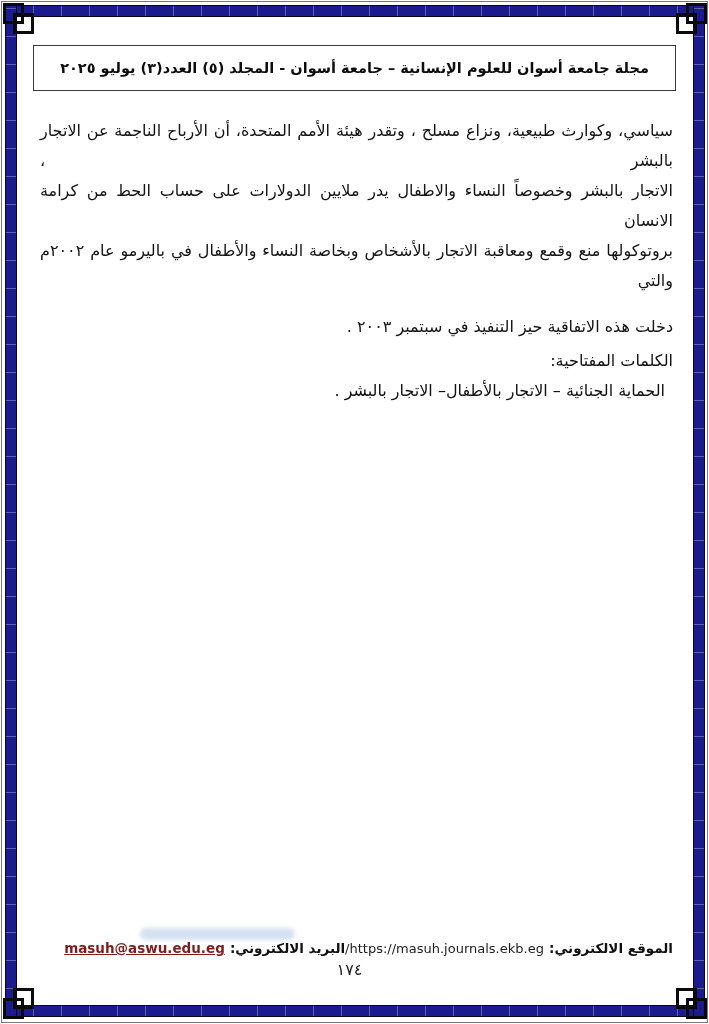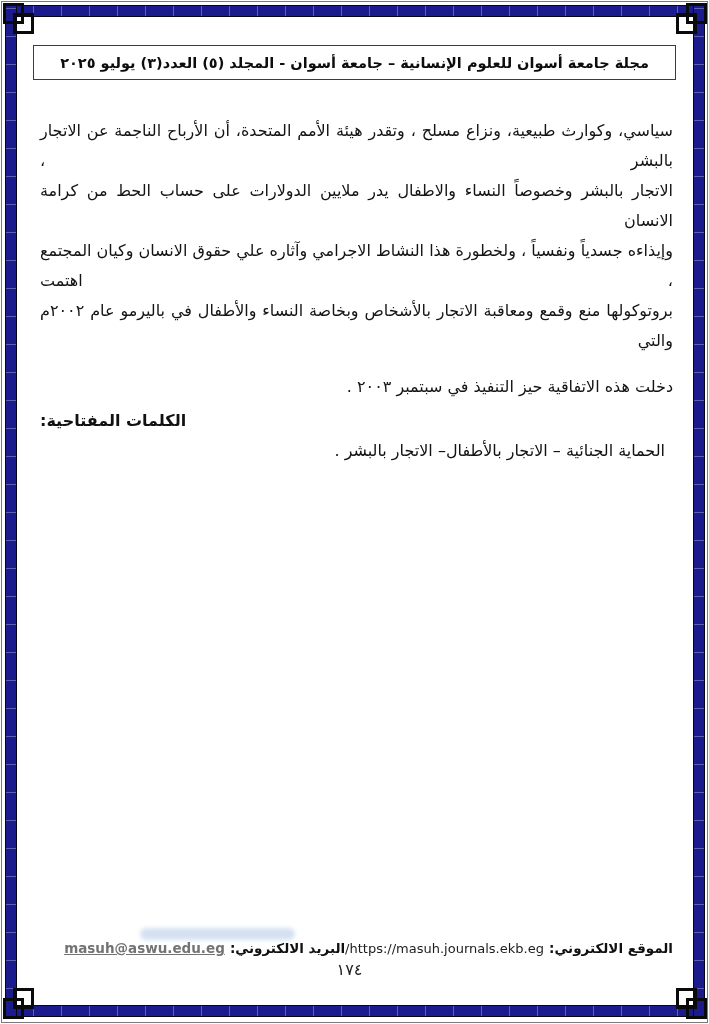--- a/index.html
+++ b/index.html
@@ -19,42 +19,42 @@
   .bar-right  { right:4px; top:5px; bottom:7px; width:12px;
                 background-image:repeating-linear-gradient(0deg, transparent 0 27px, rgba(255,255,255,.30) 27px 28px); background-color:#1b1b8e; }
 
   .sq { position:absolute; width:21px; height:21px; border:3px solid #0a0a0a; background:transparent; z-index:4; }
   .tl1 { top:3px; left:3px; }   .tl2 { top:13px; left:13px; }
   .tr1 { top:3px; right:2px; }  .tr2 { top:13px; right:12px; }
   .bl1 { bottom:5px; left:3px; }  .bl2 { bottom:15px; left:13px; }
   .br1 { bottom:5px; right:2px; } .br2 { bottom:15px; right:12px; }
 
   
-  .header-box { position:absolute; top:45px; left:33px; right:33px; height:35px;
+  .header-box { position:absolute; top:45px; left:33px; right:33px; height:46px;
                 border:1px solid #3c3c3c; display:flex; align-items:center; justify-content:center;
                 direction:rtl; }
   .header-box span { font-weight:bold; font-size:14.5px; letter-spacing:0; color:#0d0d0d; }
 
   
   .content { position:absolute; top:116px; right:36px; left:40px; direction:rtl; }
   .line { font-size:16px; line-height:30px; color:#141414;
           text-align:justify; text-align-last:justify; white-space:normal; }
   .line.last { text-align-last:right;margin-top:16px; }
-  .kw-heading { font-size:16px; line-height:30px; font-weight:bold; text-align:left; margin-top:4px; }
+  .kw-heading { font-size:16px; line-height:30px; font-weight:normal; text-align:right; margin-top:4px; }
   .kw-text { font-size:16px; line-height:30px; text-align:right; padding-right:8px; }
 
   
   .scan-artifact { position:absolute; top:928px; left:140px; width:155px; height:12px;
                    background:rgba(150,180,220,.40); border-radius:6px; filter:blur(2px); }
   .footer-line { position:absolute; top:938px; left:70px; right:36px; direction:rtl;
                  display:flex; justify-content:space-between; align-items:baseline; }
   .site-group, .mail-group { direction:rtl; white-space:nowrap; }
   .f-label { font-weight:bold; font-size:13.5px; color:#101010; }
   .site-url { font-size:13px; color:#1c1c1c; font-family:"DejaVu Sans", sans-serif; }
-  .mail-link { font-size:13.5px; font-weight:bold; color:#737373; text-decoration:underline; cursor:pointer; }
+  .mail-link { font-size:13.5px; font-weight:bold; color:#7f1d1d; text-decoration:underline; cursor:pointer; }
   .page-number { position:absolute; top:960px; left:0; right:10px; text-align:center;
                  font-size:16px; color:#222; direction:rtl; }
 </style>
 </head>
 <body>
 
 <div class="outer-hairline"></div>
 <div class="bar bar-top"></div>
 <div class="bar bar-bottom"></div>
 <div class="bar bar-left"></div>
@@ -69,21 +69,20 @@
 <div class="sq br1"></div>
 <div class="sq br2"></div>
 
 <div class="header-box">
   <span>مجلة جامعة أسوان للعلوم الإنسانية – جامعة أسوان - المجلد (٥) العدد(٣)  يوليو ٢٠٢٥</span>
 </div>
 
 <div class="content">
   <div class="line">سياسي، وكوارث طبيعية، ونزاع مسلح ، وتقدر هيئة الأمم المتحدة، أن الأرباح الناجمة عن الاتجار بالبشر ،</div>
   <div class="line">الاتجار بالبشر وخصوصاً النساء والاطفال يدر ملايين الدولارات على حساب الحط من كرامة الانسان</div>
-  <div class="line">وإيذاءه جسدياً ونفسياً ، ولخطورة هذا النشاط الاجرامي وآثاره علي حقوق الانسان وكيان المجتمع ، اهتمت</div>
   <div class="line">بروتوكولها منع وقمع ومعاقبة الاتجار بالأشخاص وبخاصة النساء والأطفال في باليرمو عام ٢٠٠٢م والتي</div>
   <div class="line last">دخلت هذه الاتفاقية حيز التنفيذ في سبتمبر ٢٠٠٣  .</div>
   <div class="kw-heading">الكلمات المفتاحية:</div>
   <div class="kw-text">الحماية الجنائية – الاتجار بالأطفال– الاتجار بالبشر .</div>
 </div>
 
 <div class="scan-artifact"></div>
 <div class="footer-line">
   <span class="site-group">
     <span class="f-label">الموقع الالكتروني:</span>

